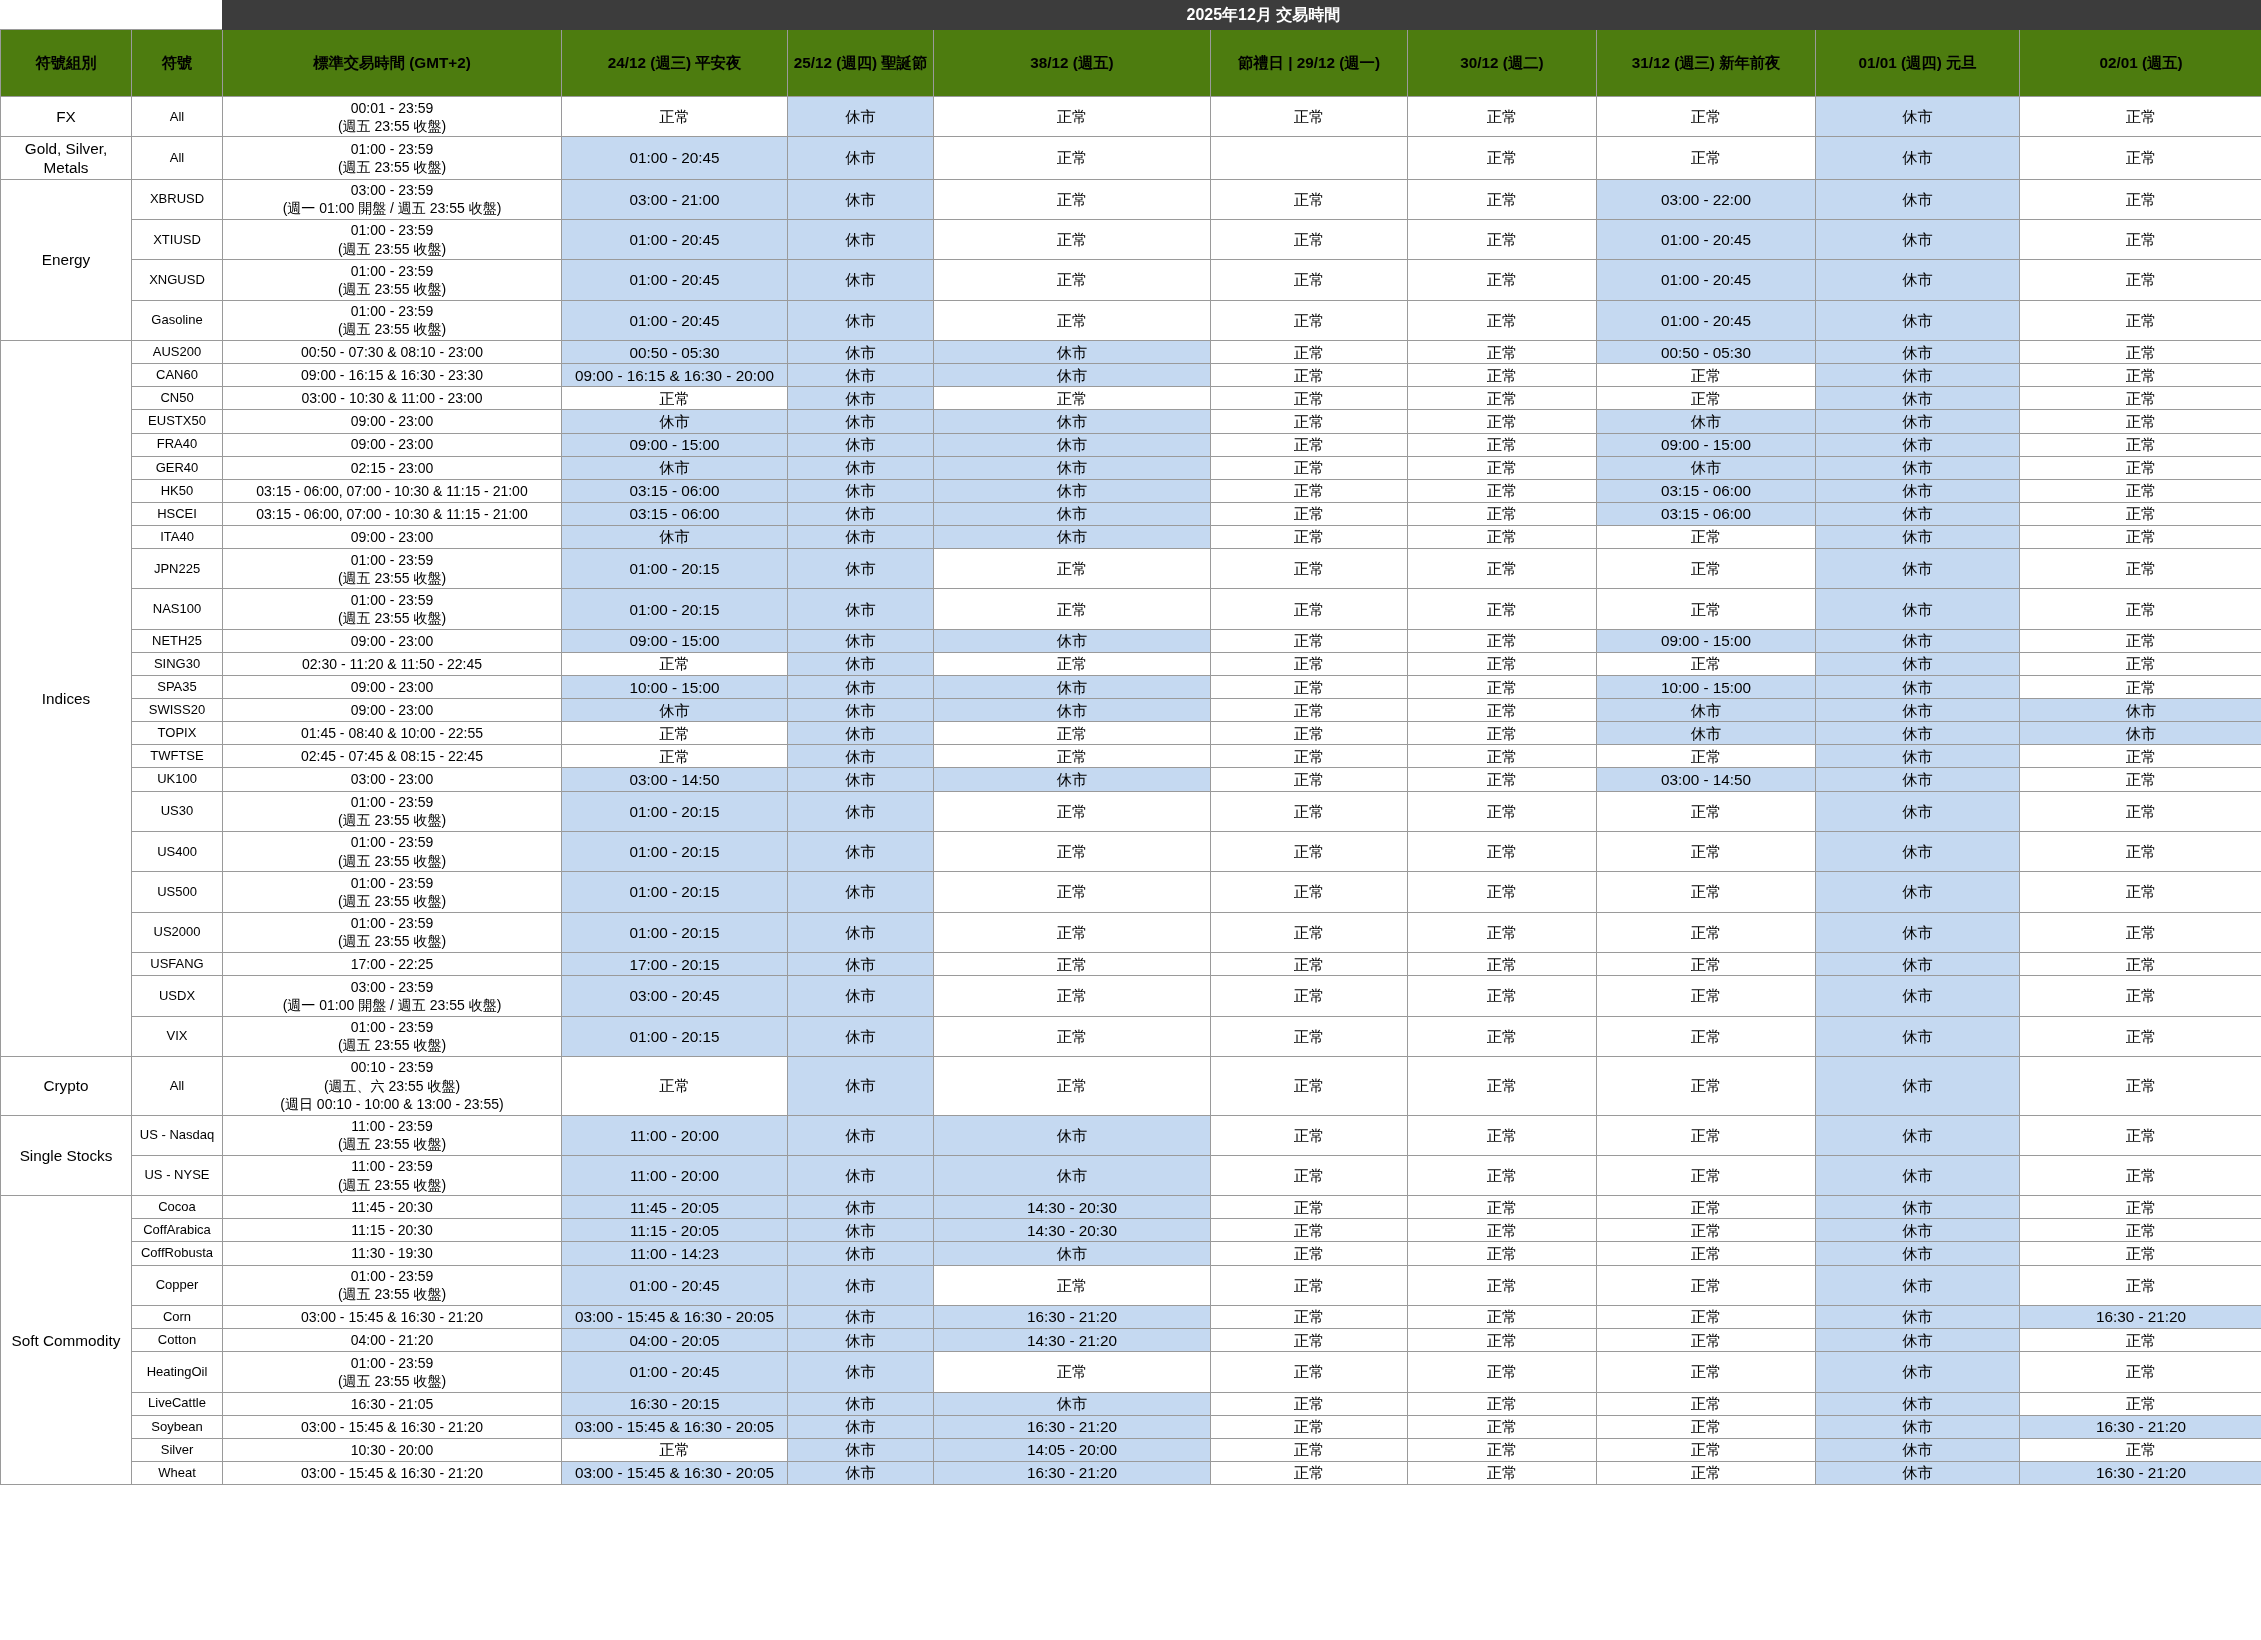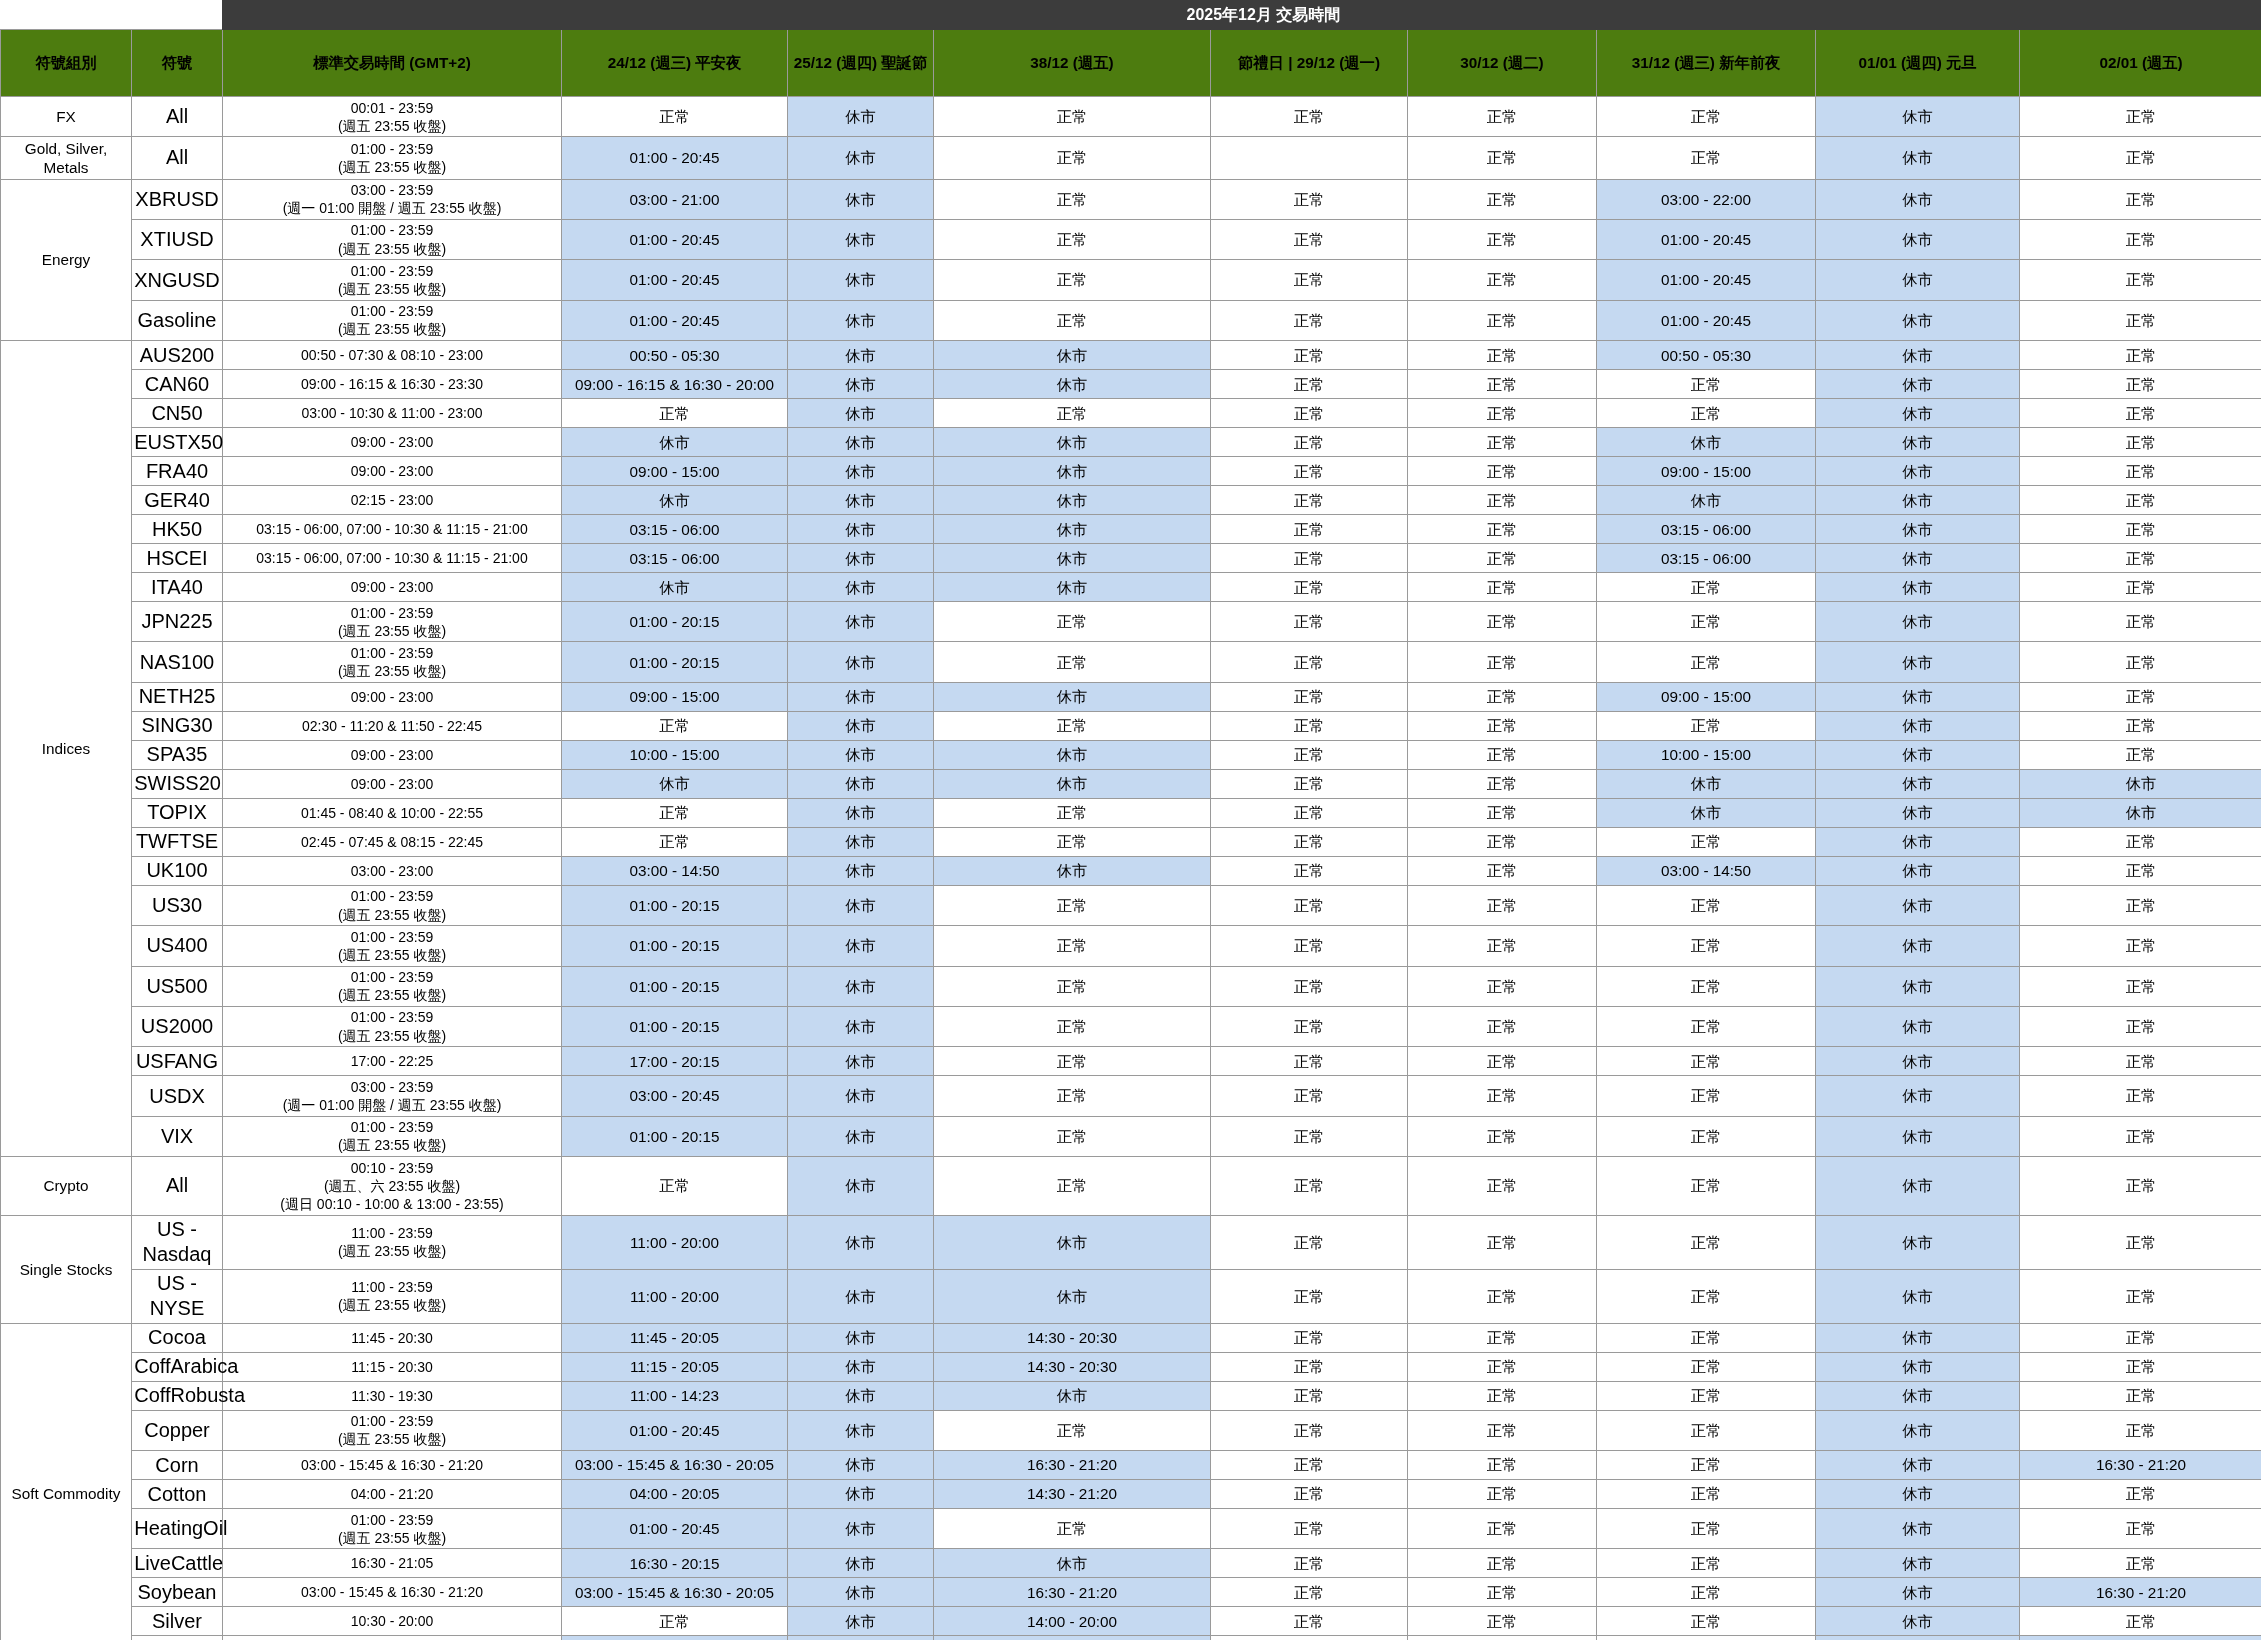--- a/index.html
+++ b/index.html
@@ -4,21 +4,21 @@
 <style>
   html,body{margin:0;padding:0;background:#ffffff;}
   body{font-family:"Liberation Sans","DejaVu Sans",sans-serif;color:#000;}
   #wrap{width:2261px;}
   table{border-collapse:collapse;width:2261px;table-layout:fixed;}
   td,th{border:0.7px solid #9a9a9a;text-align:center;vertical-align:middle;font-size:15.3px;font-weight:normal;padding:1.5px 2.2px;line-height:1.25;}
   thead th.title{background:#3c3c3c;color:#ffffff;font-weight:bold;font-size:16px;height:25px;border:0.7px solid #3c3c3c;padding-left:44px;}
   thead th.col{background:#4d7c0f;color:#000;height:63px;font-weight:bold;font-size:15.3px;}
   td.hl{background:#c5d9f1;}
   td.grp{font-size:15.3px;text-align:center;}
-  td.sym{font-size:20px;}
+  td.sym{font-size:13px;}
   td.std{font-size:14px;line-height:1.3;}
   .sub{display:block;font-size:14px;}
   col.c0{width:131px;}
   col.c1{width:91px;}
   col.c2{width:339px;}
   col.c3{width:226px;}
   col.c4{width:146px;}
   col.c5{width:277px;}
   col.c6{width:197px;}
   col.c7{width:189px;}
@@ -694,21 +694,21 @@
           <td class="hl">休市</td>
           <td class="hl">16:30 - 21:20</td>
         </tr>
         <tr>
           <td class="sym">Silver</td>
           <td class="std">
             <span class="sub">10:30 - 20:00</span>
           </td>
           <td>正常</td>
           <td class="hl">休市</td>
-          <td class="hl">14:00 - 20:00</td>
+          <td class="hl">14:05 - 20:00</td>
           <td>正常</td>
           <td>正常</td>
           <td>正常</td>
           <td class="hl">休市</td>
           <td>正常</td>
         </tr>
         <tr>
           <td class="sym">Wheat</td>
           <td class="std">
             <span class="sub">03:00 - 15:45 &amp; 16:30 - 21:20</span>

